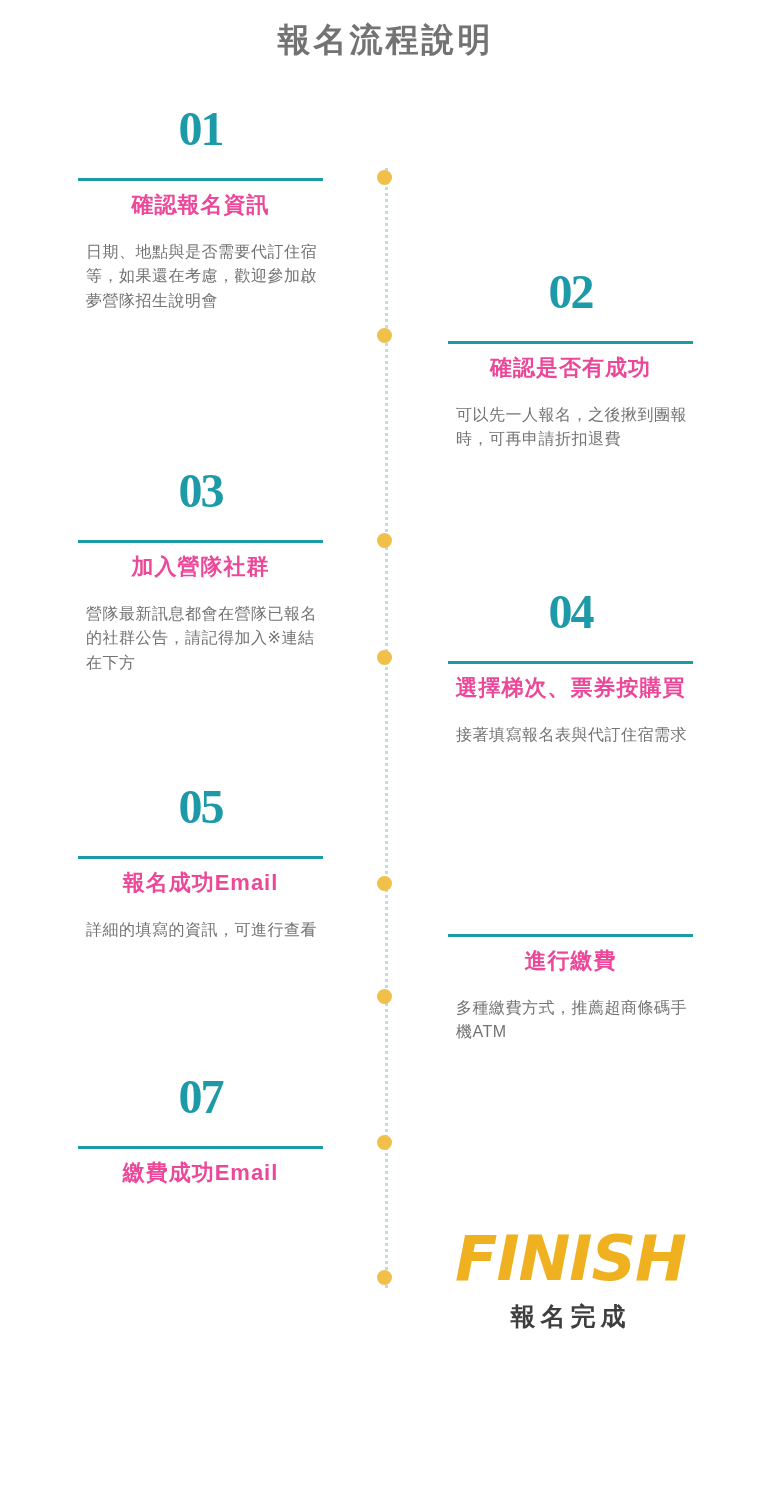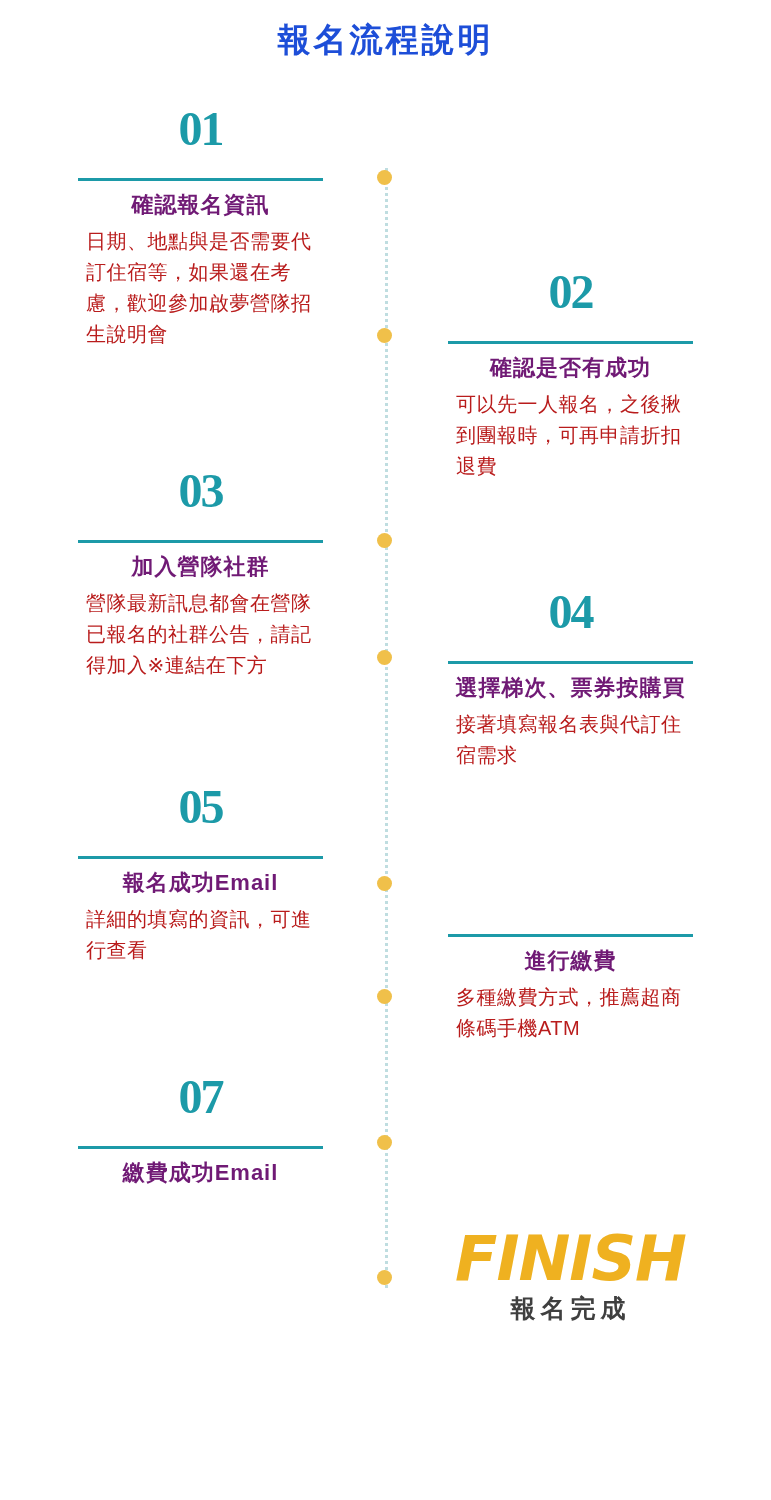--- a/index.html
+++ b/index.html
@@ -18,21 +18,21 @@
 
   .page-title {
     position: absolute;
     top: 18px;
     left: 0;
     width: 771px;
     text-align: center;
     font-size: 33px;
     font-weight: bold;
     letter-spacing: 3px;
-    color: #1d4ed8;
+    color: #737373;
   }
 
   
   .timeline {
     position: absolute;
     left: 385px;
     top: 168px;
     width: 2px;
     height: 1120px;
     border-left: 3px dotted #bfdde0;
@@ -68,31 +68,31 @@
   .step-rule {
     border-bottom: 3px solid #1c9aa8;
     margin-top: 6px;
     width: 100%;
   }
 
   .step-head {
     margin-top: 9px;
     font-size: 22px;
     font-weight: bold;
-    color: #701a75;
+    color: #ec4899;
     letter-spacing: 1px;
     text-align: center;
     line-height: 1.35;
   }
 
   .step-body {
-    margin-top: 6px;
-    font-size: 20px;
+    margin-top: 20px;
+    font-size: 16px;
     line-height: 1.55;
-    color: #b91c1c;
+    color: #737373;
     letter-spacing: 0.5px;
   }
   .step.left .step-body  { padding-left: 8px; }
   .step.right .step-body { padding-left: 8px; }
 
   .finish {
     position: absolute;
     left: 448px;
     top: 1228px;
     width: 245px;
@@ -101,21 +101,21 @@
   .finish-word {
     font-family: "DejaVu Sans", sans-serif;
     font-size: 62px;
     font-weight: bold;
     line-height: 1;
     color: #efb120;
     letter-spacing: -1px;
     font-style: italic;
   }
   .finish-sub {
-    margin-top: 2px;
+    margin-top: 10px;
     font-size: 25px;
     font-weight: bold;
     color: #3f3f3f;
     letter-spacing: 5px;
   }
 </style>
 </head>
 <body>
 
 <div class="page-title">報名流程說明</div>

